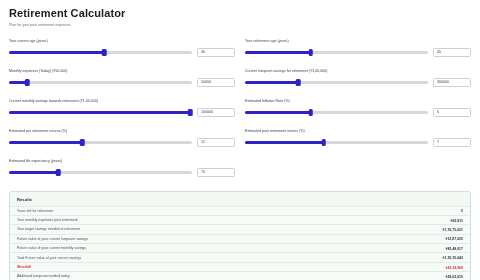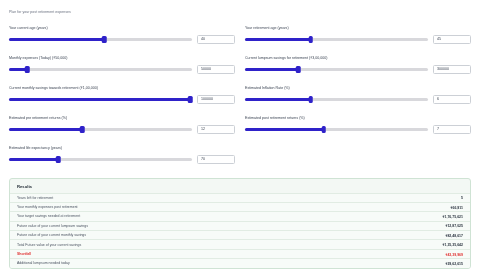--- a/index.html
+++ b/index.html
@@ -116,20 +116,21 @@
   .rrow .rlabel { color: #4a5260; }
   .rrow .rvalue { color: #2b3440; font-weight: 700; }
   .rrow.shortfall .rlabel,
   .rrow.shortfall .rvalue { color: #e03131; font-weight: 700; }
 </style>
 </head>
 <body>
 
 <div class="page">
 
+  <div class="title">Retirement Calculator</div>
   <div class="subtitle">Plan for your post retirement expenses</div>
 
   <div class="grid" id="grid">
       <div class="field">
         <div class="field-label">Your current age (years)</div>
         <div class="ctrl">
           <div class="slider">
             <div class="track"></div>
             <div class="fill" style="width: 52%;"></div>
             <div class="thumb" style="left: 52%;"></div>

